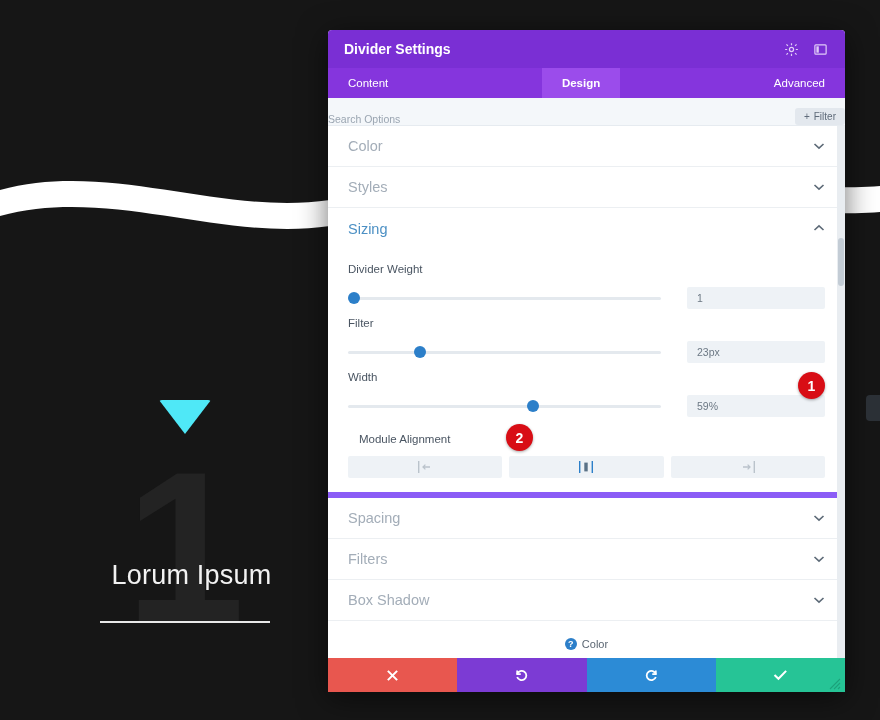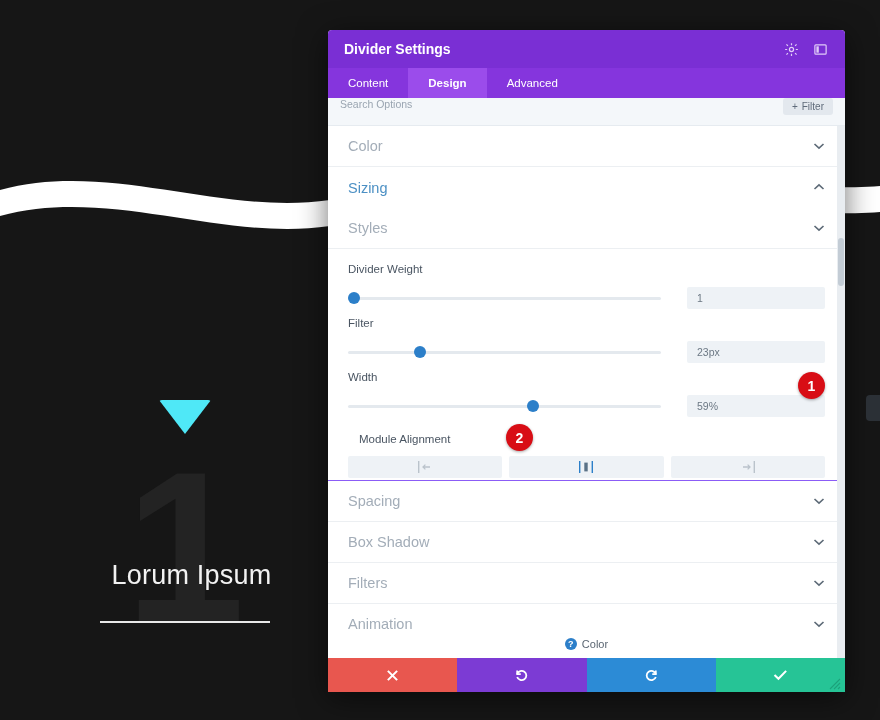--- a/index.html
+++ b/index.html
@@ -53,51 +53,51 @@
   }
   .modal-title { color: #fff; font-size: 14px; font-weight: 700; flex: 1; }
   .hdr-icons { display: flex; gap: 12px; align-items: center; }
   .hdr-icon {
     width: 17px; height: 17px; color: #ddc7f5;
     display: flex; align-items: center; justify-content: center; cursor: pointer;
   }
 
   .tabs {
     background: #8535dd; height: 30px; flex: 0 0 30px;
-    display: flex; align-items: stretch;
+    display: flex; align-items: stretch; justify-content: space-between;
   }
   .tab {
     padding: 0 20px; display: flex; align-items: center;
     font-size: 11.5px; color: #ffffff; cursor: pointer; font-weight: 400;
   }
   .tab.active { background: #9b4ceb; font-weight: 700; }
 
   .searchbar {
     background: #f4f7fa; height: 28px; flex: 0 0 28px;
-    display: flex; align-items: flex-start; padding: 0 12px;
+    display: flex; align-items: flex-end; padding: 0 0;
     border-bottom: 1px solid #e6ebf0;
   }
   .search-ph { font-size: 10.5px; color: #9aa5b1; flex: 1; }
   .filter-btn {
     background: #e3e8ee; border-radius: 3px; padding: 3px 9px;
     font-size: 10px; color: #5f6b7a; display: flex; gap: 4px;
     align-items: center; cursor: pointer;
   }
 
   .panel-body { flex: 1; overflow: hidden; position: relative; background: #fff; }
 
   .acc-row {
     height: 41px; display: flex; align-items: center;
     padding: 0 20px; border-bottom: 1px solid #eceff2; cursor: pointer; gap: 27px;
   }
   .acc-label { flex: 1; font-size: 14.5px; color: #a3adb8; font-weight: 400; }
   .acc-label.open { color: #4c90c4; }
   .chev { color: #5d6a77; font-size: 11px; line-height: 1; }
 
-  .sizing-body { padding: 6px 20px 2px; border-bottom: 1px solid #8b5cf6; }
+  .sizing-body { padding: 6px 20px 14px; border-bottom: 6px solid #8b5cf6; }
   .field { margin-top: 8px; }
   .field-label {
     font-size: 11.5px; color: #4a5562; font-weight: 400; margin-bottom: 12px;
   }
   .slider-row { display: flex; align-items: center; gap: 26px; }
   .track-wrap { flex: 1; position: relative; height: 14px; }
   .track {
     position: absolute; top: 6px; left: 0; right: 0; height: 3px;
     background: #e4e9ee; border-radius: 2px;
   }
@@ -228,34 +228,34 @@
 
       <div class="acc-row">
         <div class="acc-label">Color</div>
         <span class="chev">
           <svg width="12" height="8" viewBox="0 0 12 8" fill="none" stroke="#5d6a77" stroke-width="1.6">
             <path d="M1.5 2 L6 6.2 L10.5 2"></path>
             </svg>
         </span>
       </div>
 
+      <div class="acc-row">
+        <div class="acc-label">Styles</div>
+        <span class="chev">
+          <svg width="12" height="8" viewBox="0 0 12 8" fill="none" stroke="#5d6a77" stroke-width="1.6">
+            <path d="M1.5 2 L6 6.2 L10.5 2"></path>
+            </svg>
+        </span>
+      </div>
+
       <div class="acc-row" style="border-bottom:none;">
         <div class="acc-label open">Sizing</div>
         <span class="chev">
           <svg width="12" height="8" viewBox="0 0 12 8" fill="none" stroke="#5d6a77" stroke-width="1.6">
             <path d="M1.5 6 L6 1.8 L10.5 6"></path>
-            </svg>
-        </span>
-      </div>
-
-      <div class="acc-row">
-        <div class="acc-label">Styles</div>
-        <span class="chev">
-          <svg width="12" height="8" viewBox="0 0 12 8" fill="none" stroke="#5d6a77" stroke-width="1.6">
-            <path d="M1.5 2 L6 6.2 L10.5 2"></path>
             </svg>
         </span>
       </div>
 
       <div class="sizing-body">
 
         <div class="field">
           <div class="field-label">Divider Weight</div>
           <div class="slider-row">
             <div class="track-wrap">
@@ -317,30 +317,30 @@
       <div class="acc-row">
         <div class="acc-label">Spacing</div>
         <span class="chev">
           <svg width="12" height="8" viewBox="0 0 12 8" fill="none" stroke="#5d6a77" stroke-width="1.6">
             <path d="M1.5 2 L6 6.2 L10.5 2"></path>
             </svg>
         </span>
       </div>
 
       <div class="acc-row">
+        <div class="acc-label">Filters</div>
+        <span class="chev">
+          <svg width="12" height="8" viewBox="0 0 12 8" fill="none" stroke="#5d6a77" stroke-width="1.6">
+            <path d="M1.5 2 L6 6.2 L10.5 2"></path>
+            </svg>
+        </span>
+      </div>
+
+      <div class="acc-row">
         <div class="acc-label">Box Shadow</div>
-        <span class="chev">
-          <svg width="12" height="8" viewBox="0 0 12 8" fill="none" stroke="#5d6a77" stroke-width="1.6">
-            <path d="M1.5 2 L6 6.2 L10.5 2"></path>
-            </svg>
-        </span>
-      </div>
-
-      <div class="acc-row">
-        <div class="acc-label">Filters</div>
         <span class="chev">
           <svg width="12" height="8" viewBox="0 0 12 8" fill="none" stroke="#5d6a77" stroke-width="1.6">
             <path d="M1.5 2 L6 6.2 L10.5 2"></path>
             </svg>
         </span>
       </div>
 
       <div class="acc-row">
         <div class="acc-label">Animation</div>
         <span class="chev">

